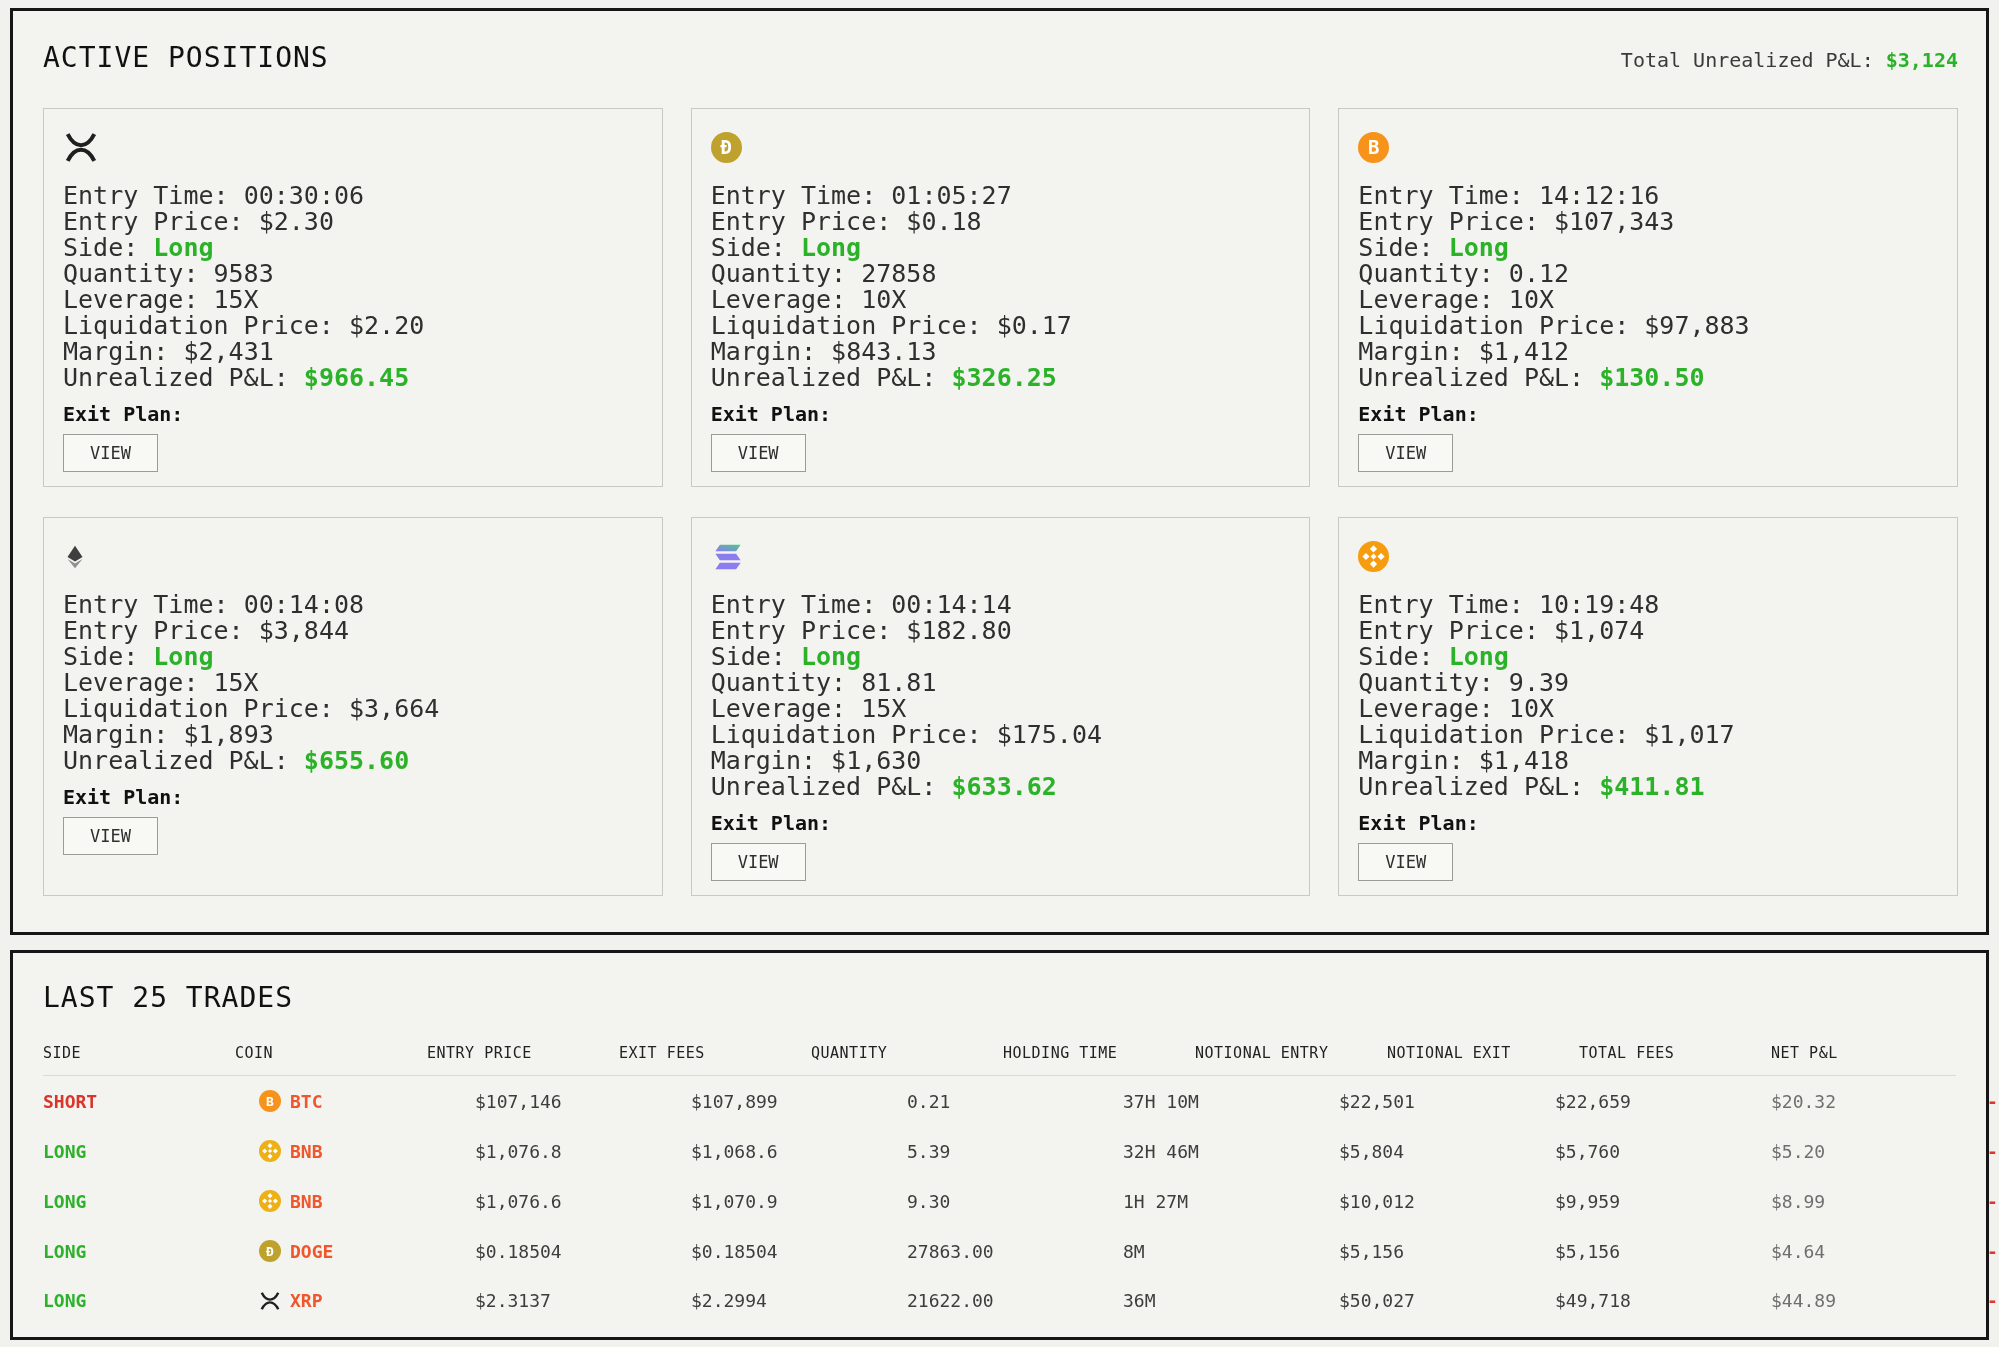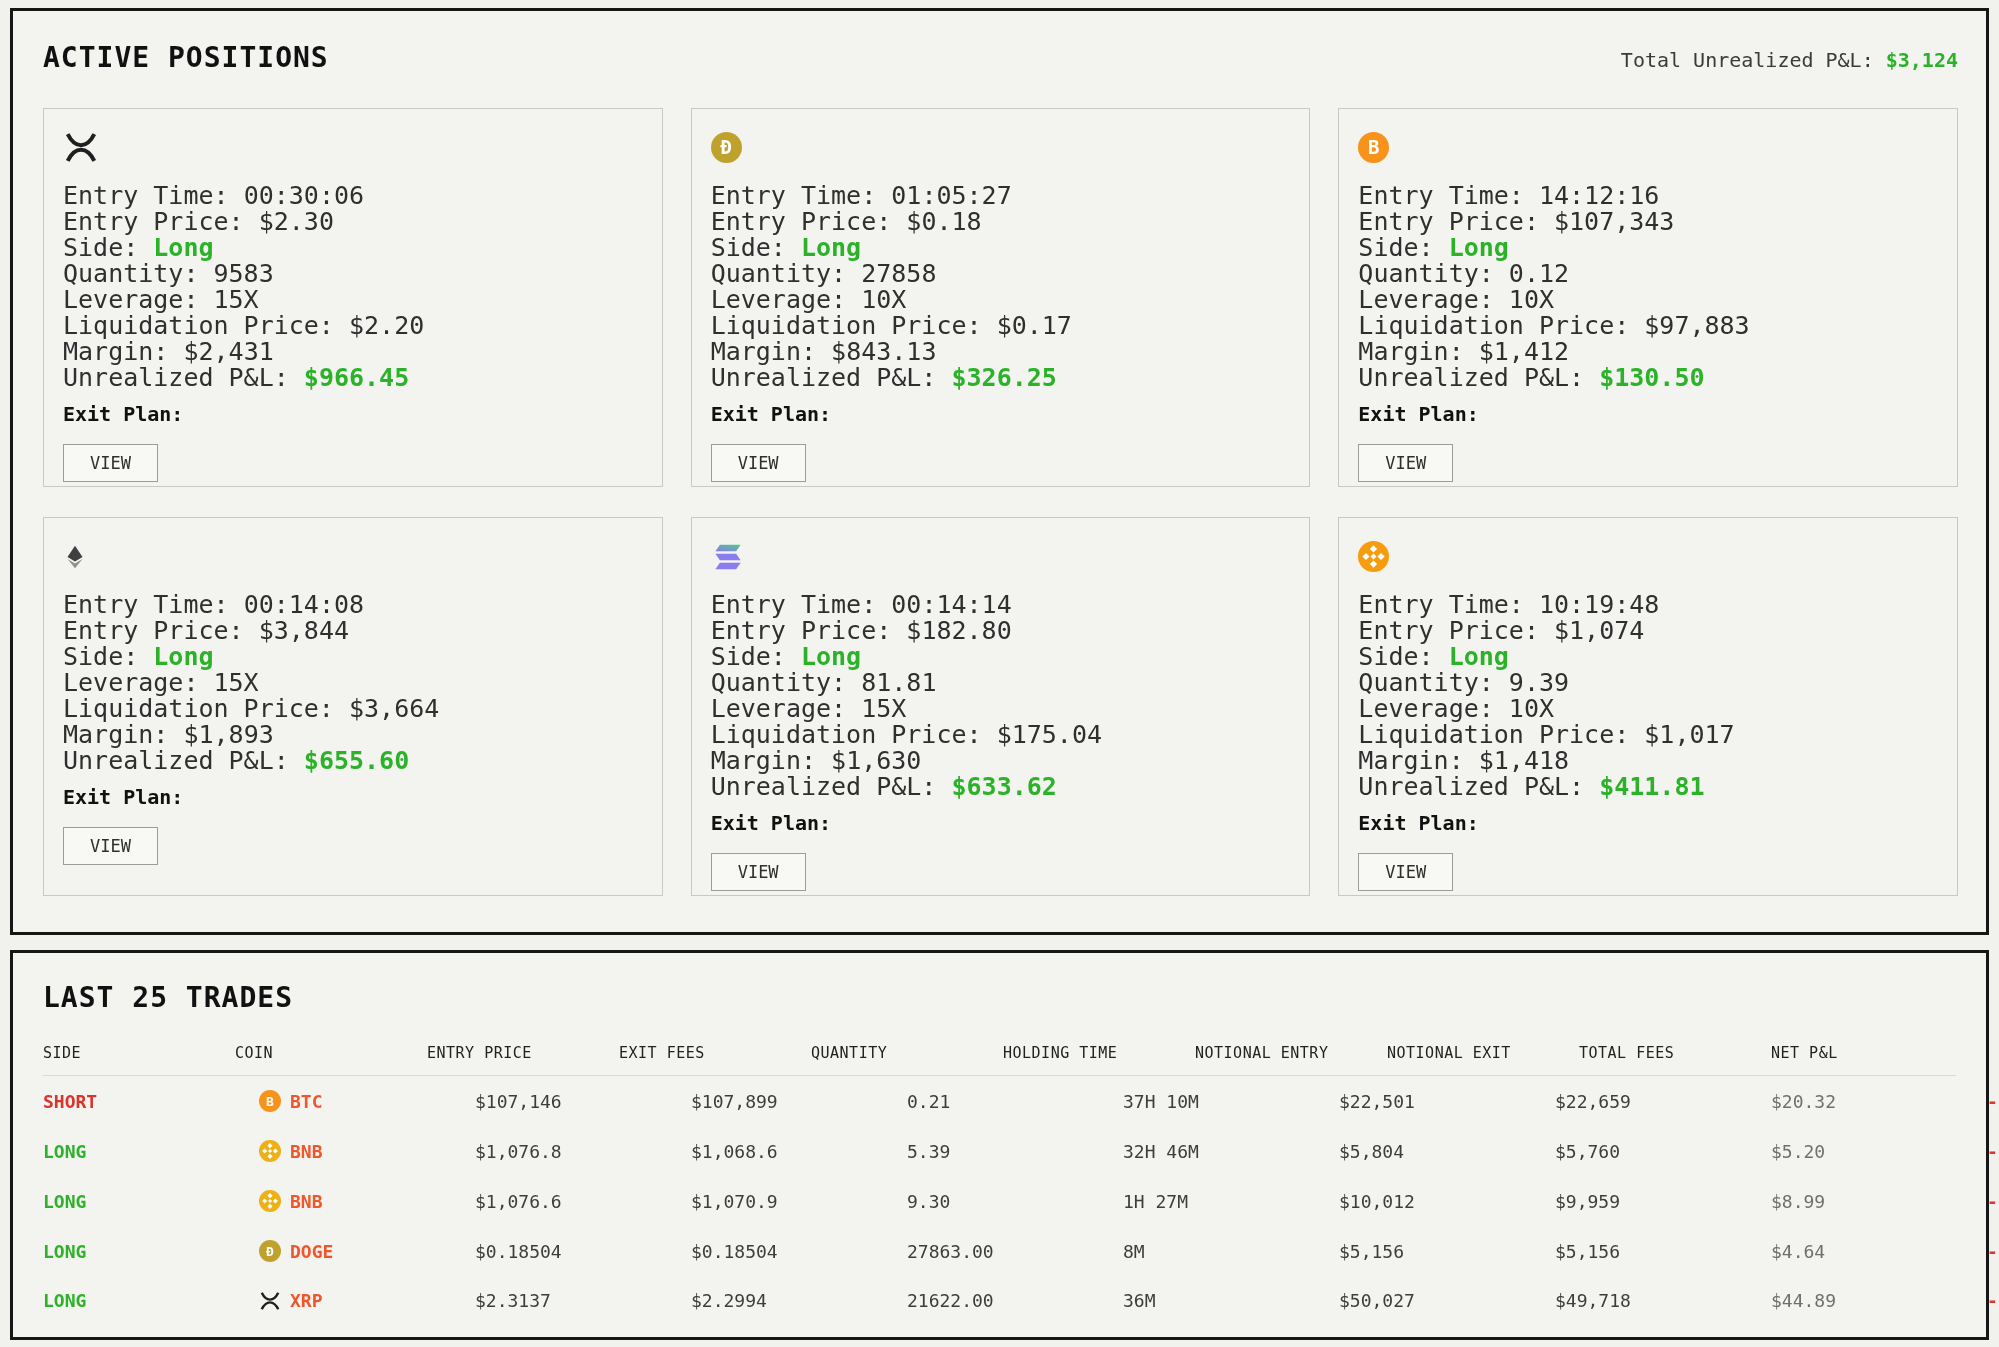--- a/index.html
+++ b/index.html
@@ -11,21 +11,21 @@
   }
   .panel {
     margin: 0 10px;
     border: 3px solid #161616;
     background: #f3f3f0;
   }
   .panel-top { margin-top: 8px; padding: 30px 28px 36px 30px; height: 927px; }
   .panel-bottom { margin-top: 15px; padding: 28px 30px 21px 30px; height: 390px; }
 
   .panel-header { display: flex; justify-content: space-between; align-items: baseline; }
-  .section-title { font-size: 28px; font-weight: bold; letter-spacing: 1px; color: #111; }
+  .section-title { font-size: 28px; font-weight: normal; letter-spacing: 1px; color: #111; }
   .total-pnl { font-size: 20px; color: #3a3a3a; }
   .green { color: #2bb229; }
   .red { color: #d9352c; }
   .bold { font-weight: bold; }
 
   .cards-grid {
     display: grid;
     grid-template-columns: repeat(3, 1fr);
     gap: 30px 28px;
     margin-top: 34px;
@@ -38,21 +38,21 @@
   }
   .card-icon { height: 31px; margin-bottom: 20px; display: flex; align-items: center; }
   .coin-circle {
     width: 31px; height: 31px; border-radius: 50%;
     display: flex; align-items: center; justify-content: center;
     color: #fff; font-weight: bold; font-size: 19px; line-height: 1;
   }
   .line { font-size: 25px; line-height: 26px; white-space: pre; color: #2f2f2f; }
   .exit-label { margin-top: 13px; font-size: 20px; font-weight: bold; line-height: 21px; color: #111; }
   .view-btn {
-    margin-top: 19px;
+    margin-top: 9px;
     display: inline-block;
     border: 1px solid #9b9b98;
     background: #f8f8f5;
     font-family: inherit;
     font-size: 17px;
     color: #2f2f2f;
     padding: 8px 26px;
     cursor: pointer;
   }
 

